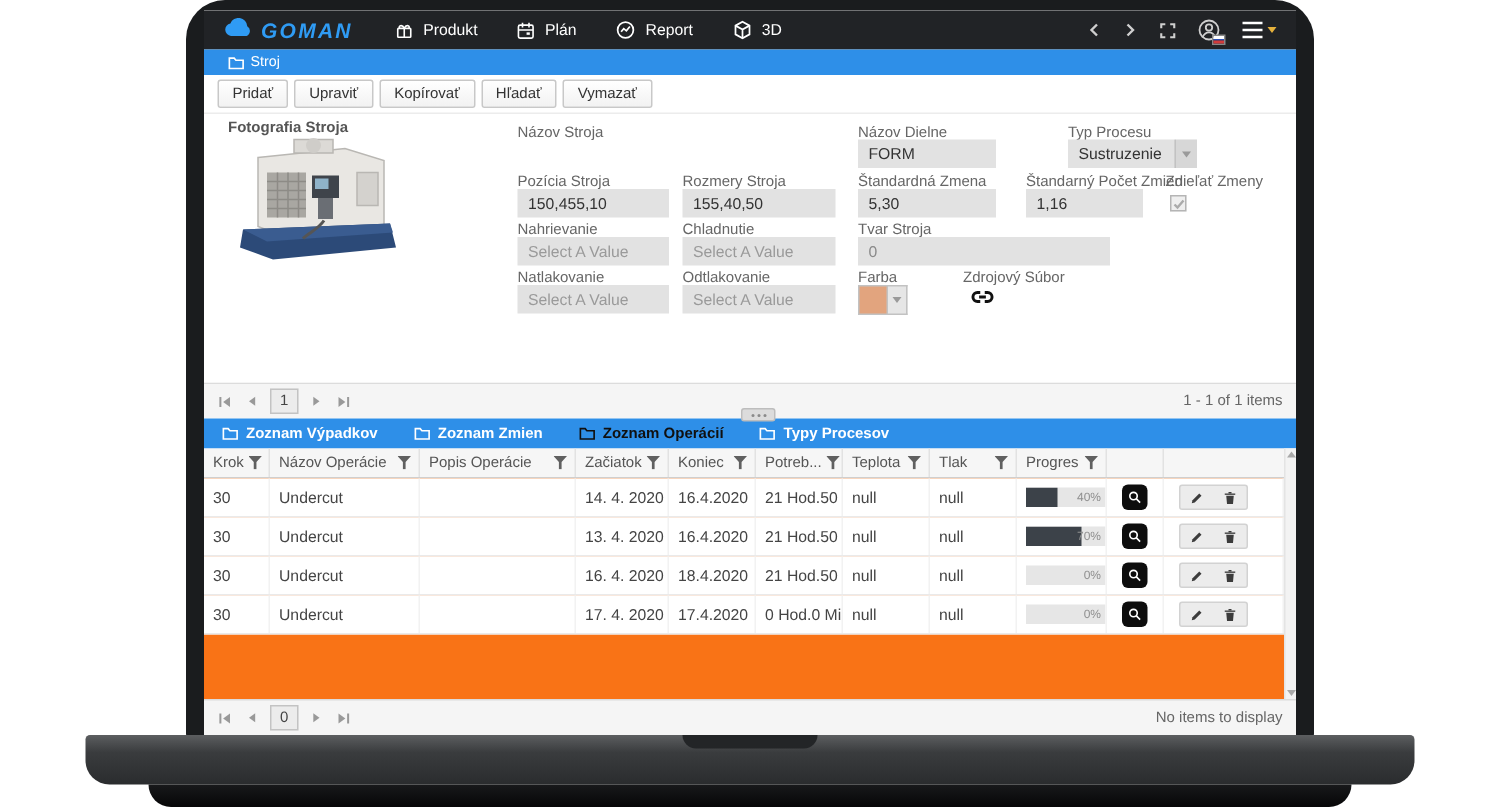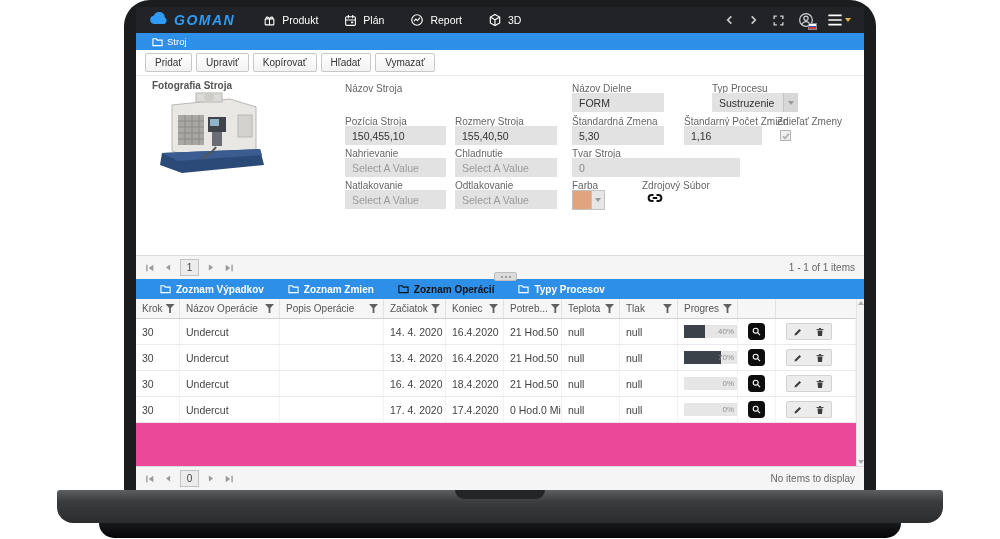--- a/index.html
+++ b/index.html
@@ -27,21 +27,21 @@
   .nav-right{margin-left:auto;display:flex;align-items:center;gap:13px;padding-right:13px}
   .nav-ic{display:flex;align-items:center;cursor:pointer}
   .avatar-wrap{position:relative;display:flex}
   .flag{position:absolute;right:-3px;bottom:-2px;width:9px;height:7px;display:flex;flex-direction:column;border:0.5px solid #888}
   .flag i{flex:1}
   .menu-caret{width:0;height:0;border-left:3px solid transparent;border-right:3px solid transparent;border-top:4px solid #e6b23c;margin-left:2px}
 
   
   .bluebar{height:17px;background:#2e8fe8;display:flex;align-items:center;padding-left:16px;gap:4px;
            color:#fff;font-size:9.5px;font-weight:normal}
-  .bluebar2{height:20px;background:#2e8fe8;display:flex;align-items:center;gap:24px;padding-left:24px}
+  .bluebar2{height:20px;background:#2e8fe8;display:flex;align-items:center;gap:24px;padding-left:12px}
   .subtab{display:flex;align-items:center;gap:5px;color:#fff;font-size:10px;font-weight:bold;cursor:pointer;height:100%}
   .subtab.active{color:#101010}
 
   
   .toolbar{height:26px;display:flex;align-items:center;gap:4px;padding-left:9px;background:#fff;border-bottom:1px solid #ececec}
   .tbtn{padding:3px 9px;font-size:10px;color:#333;background:linear-gradient(#ffffff,#f2f2f2);
         border:1px solid #c8c8c8;border-radius:2px;cursor:pointer}
 
   
   .form{position:relative;height:179px;background:#fff}
@@ -74,21 +74,21 @@
             justify-content:center;gap:2px;cursor:row-resize}
   .splitter i{width:2px;height:2px;background:#8a8a8a;border-radius:50%}
 
   
   .tablewrap{position:relative}
   .thead{height:20px;display:flex;background:#f6f6f6;border-bottom:1px solid #cfcfcf;font-size:10px;color:#555}
   .th{display:flex;align-items:center;justify-content:space-between;padding:0 5px 0 6px;
       border-right:1px solid #e2e2e2;overflow:hidden;white-space:nowrap;cursor:pointer}
   .funnel{width:9px;height:9px;background:#606060;flex:0 0 auto;margin-left:3px;
           clip-path:polygon(0 0,100% 0,60% 45%,60% 100%,40% 100%,40% 45%)}
-  .tbody{height:147px;position:relative;background:#ec4899}
+  .tbody{height:147px;position:relative;background:#f97316}
   .tr{height:26px;display:flex;border-bottom:1px solid #eaeaea;font-size:10.5px;color:#444;cursor:pointer;background:#fff}
   .td{display:flex;align-items:center;padding-left:6px;border-right:1px solid #f2f2f2;overflow:hidden;white-space:nowrap}
   .progress{width:54px;height:13px;background:#e6e6e6;position:relative;overflow:hidden}
   .progress .fill{position:absolute;left:0;top:0;bottom:0;background:#3c4249}
   .progress .pct{position:absolute;right:3px;top:0;bottom:0;display:flex;align-items:center;font-size:8px;color:#8f8f8f}
   .magbtn{width:17px;height:17px;border-radius:4px;background:#0d0d0d;display:flex;align-items:center;
           justify-content:center;cursor:pointer}
   .actbtn{width:46px;height:17px;background:#ececec;border:1px solid #d2d2d2;border-radius:2px;
           display:flex;align-items:center;justify-content:space-around;cursor:pointer}
   .scrollbar{position:absolute;right:0;top:0;bottom:0;width:8px;background:#f3f3f3;border-left:1px solid #e4e4e4;

